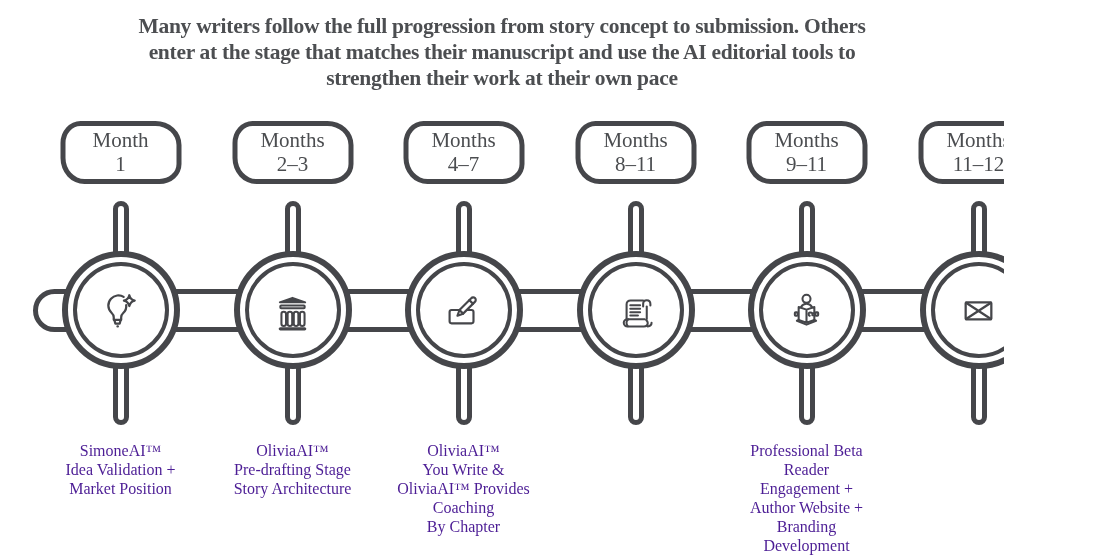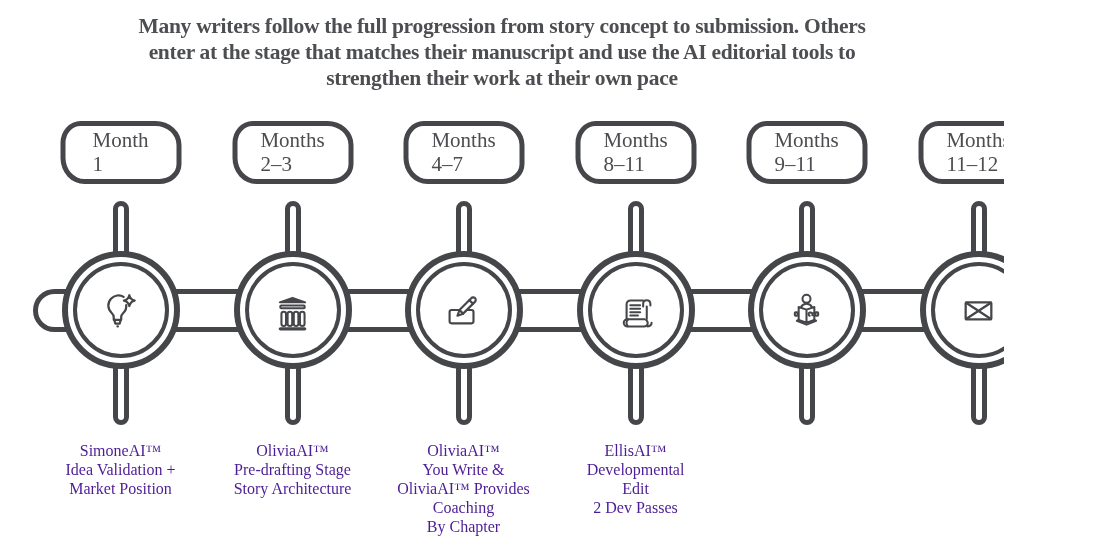--- a/index.html
+++ b/index.html
@@ -18,21 +18,21 @@
     background:#fff; z-index:1;
   }
   .col { position:absolute; top:0; width:173px; height:558px; }
   .badge {
     position:absolute; top:121px; left:50%; transform:translateX(-50%);
     width:121px; height:63px; box-sizing:border-box;
     border:5.5px solid #45464a; border-radius:20px 26px 22px 24px / 22px 24px 20px 26px;
     background:#fff; display:flex; align-items:center; justify-content:center; z-index:3;
   }
   .badge-text {
-    font-size:21px; line-height:23.5px; color:#4b4d50; text-align:left; white-space:pre-line;
+    font-size:21px; line-height:23.5px; color:#4b4d50; text-align:center; white-space:pre-line;
   }
   .stem {
     position:absolute; top:201px; left:50%; transform:translateX(-50%);
     width:16px; height:224px; box-sizing:border-box;
     border:5px solid #45464a; border-radius:9px; background:#fff; z-index:1;
   }
   .node {
     position:absolute; top:251px; left:50%; transform:translateX(-50%);
     width:118px; height:118px; box-sizing:border-box;
     border:6.5px solid #45464a; border-radius:50%; background:#fff;
@@ -150,24 +150,20 @@
             <path d="M31.8 20v-2.7c0-2.2 1.6-3.8 3.7-3.8 2.1 0 3.7 1.6 3.7 3.8v1.6"></path>
             <path d="M35.5 20v12.6"></path>
             <path d="M18.7 18.7h10M18.7 22.2h10M18.7 25.7h10M18.7 29.2h7.8"></path>
             <path d="M33.4 32.9H16c-2.3 0-4 1.6-4 3.7 0 2.1 1.7 3.7 4 3.7h16.5c2.4 0 4-1.5 4-3.6 0-1.2-.6-2.2-1.5-2.9"></path>
             <path d="M16.6 33c-1.1.7-1.8 2-1.8 3.6 0 1.3.5 2.5 1.3 3.4"></path>
             <path d="M36.5 40.3c2.3-.2 3.9-1.7 3.9-3.7"></path>
           </g>
         </svg>
       </div>
     </div>
-    <div class="label">EllisAI™
-Developmental
-Edit
-2 Dev Passes</div>
   </div>
 
   <div class="col" style="left:720px">
     <div class="badge">
       <span class="badge-text">Months
 9–11</span>
     </div>
     <div class="stem"></div>
     <div class="node">
       <div class="node-inner">
@@ -178,20 +174,26 @@
             <path d="M24 23.1l-8-2.6v13.2l8 2.8 8-2.8V20.5l-8 2.6v13.4"></path>
             <path d="M16 33.7l-1.8.8 9.8 3.9 9.8-3.9-1.8-.8"></path>
             <rect x="12.1" y="25.9" width="2.9" height="3.5" rx="0.7"></rect>
             <rect x="33" y="25.9" width="2.9" height="3.5" rx="0.7"></rect>
             <path d="M29 26.3c-1-.6-2.2-.3-2.7.6-.5.9-.1 2 .9 2.5"></path>
             <rect x="29.8" y="26.7" width="2.3" height="2.3" stroke-width="1.6"></rect>
           </g>
         </svg>
       </div>
     </div>
+    <div class="label">Professional Beta
+Reader
+Engagement +
+Author Website +
+Branding
+Development</div>
   </div>
 
   <div class="col" style="left:892px">
     <div class="badge">
       <span class="badge-text">Months
 11–12</span>
     </div>
     <div class="stem"></div>
     <div class="node">
       <div class="node-inner">

